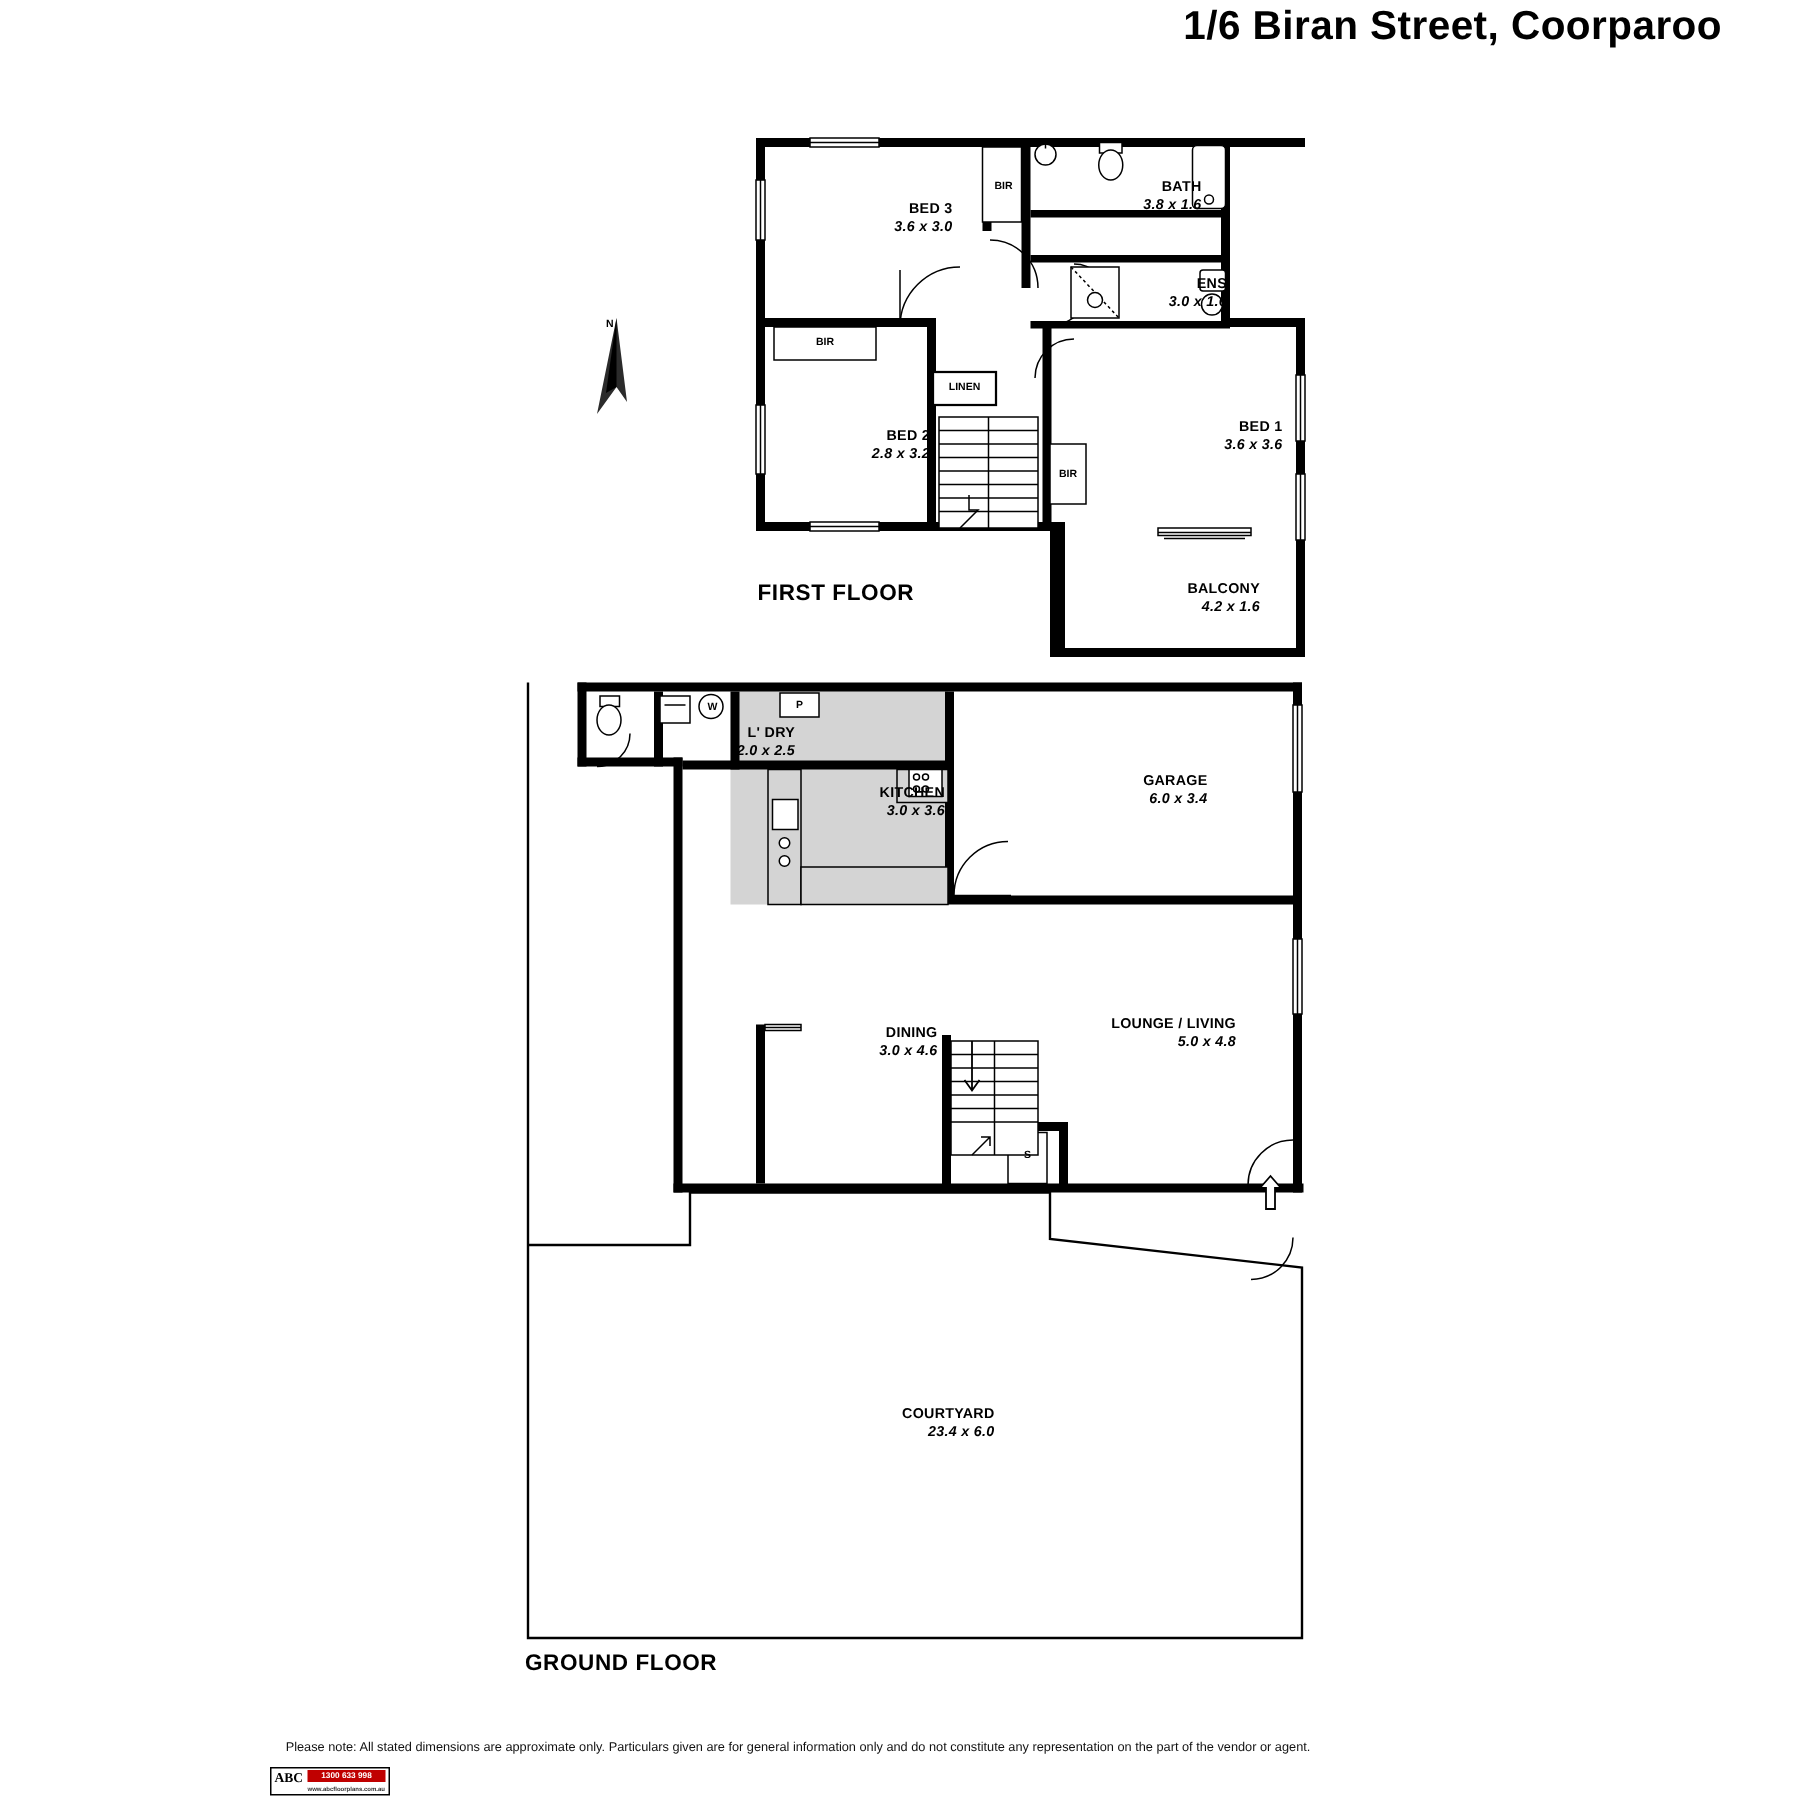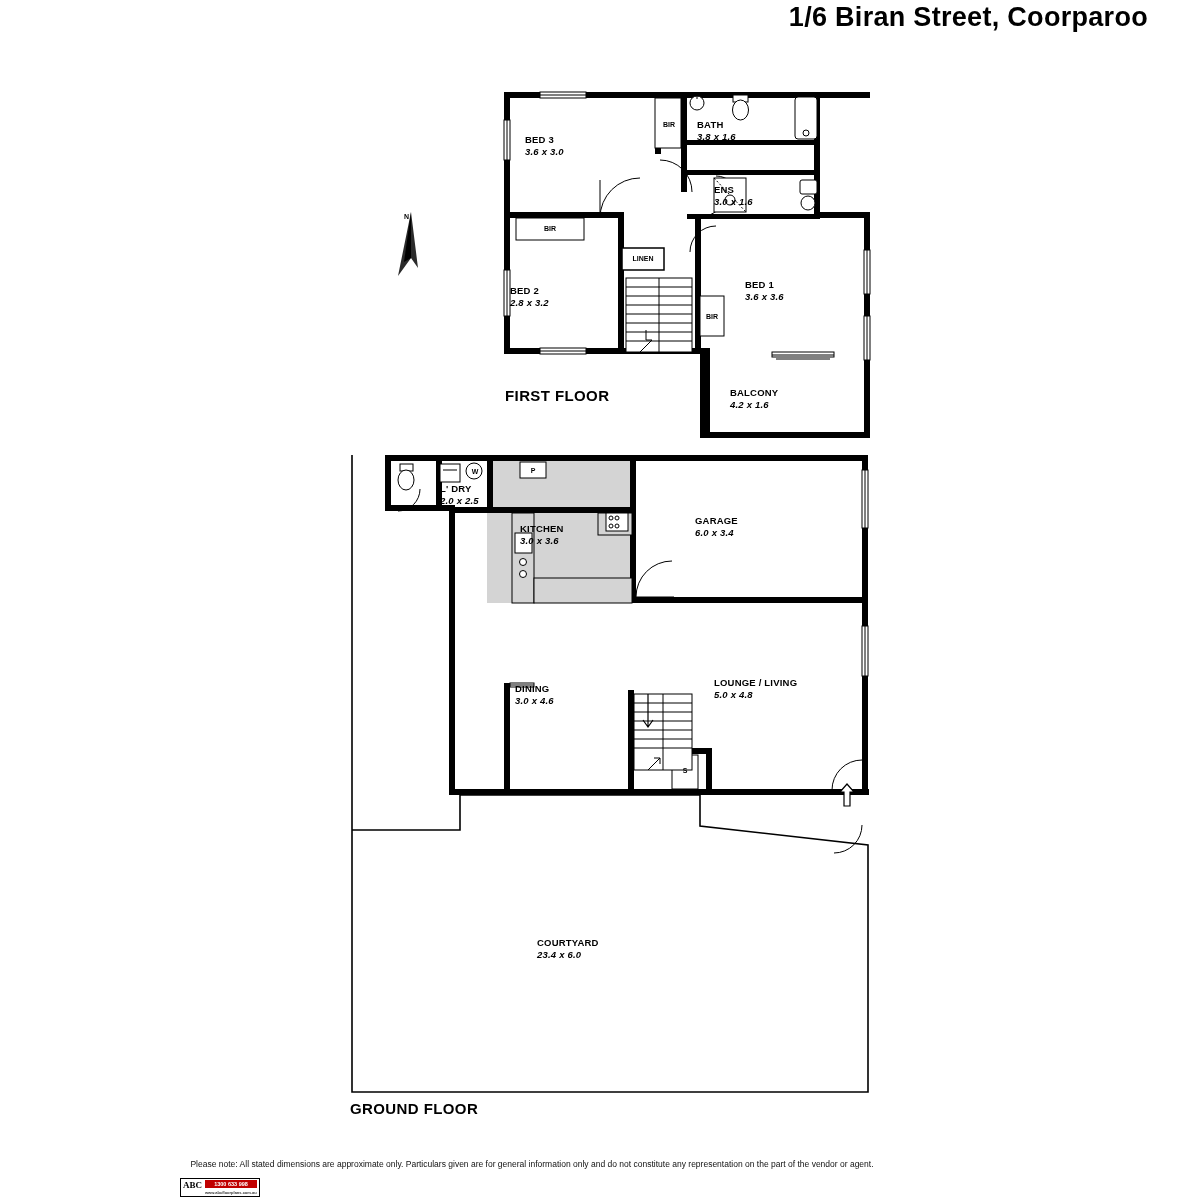--- a/index.html
+++ b/index.html
@@ -27,21 +27,21 @@
     width: 1132px;
     text-align: right;
     font-size: 27px;
     font-weight: bold;
     letter-spacing: 0.3px;
     line-height: 34px;
     margin-left: 16px;
   }
   .label {
     position: absolute;
-    text-align: left;
+    text-align: right;
     font-size: 9.5px;
     font-weight: bold;
     line-height: 12px;
     letter-spacing: 0.2px;
     white-space: nowrap;
   }
   .label .dim {
     font-weight: bold;
     font-size: 9.5px;
     display: block;

